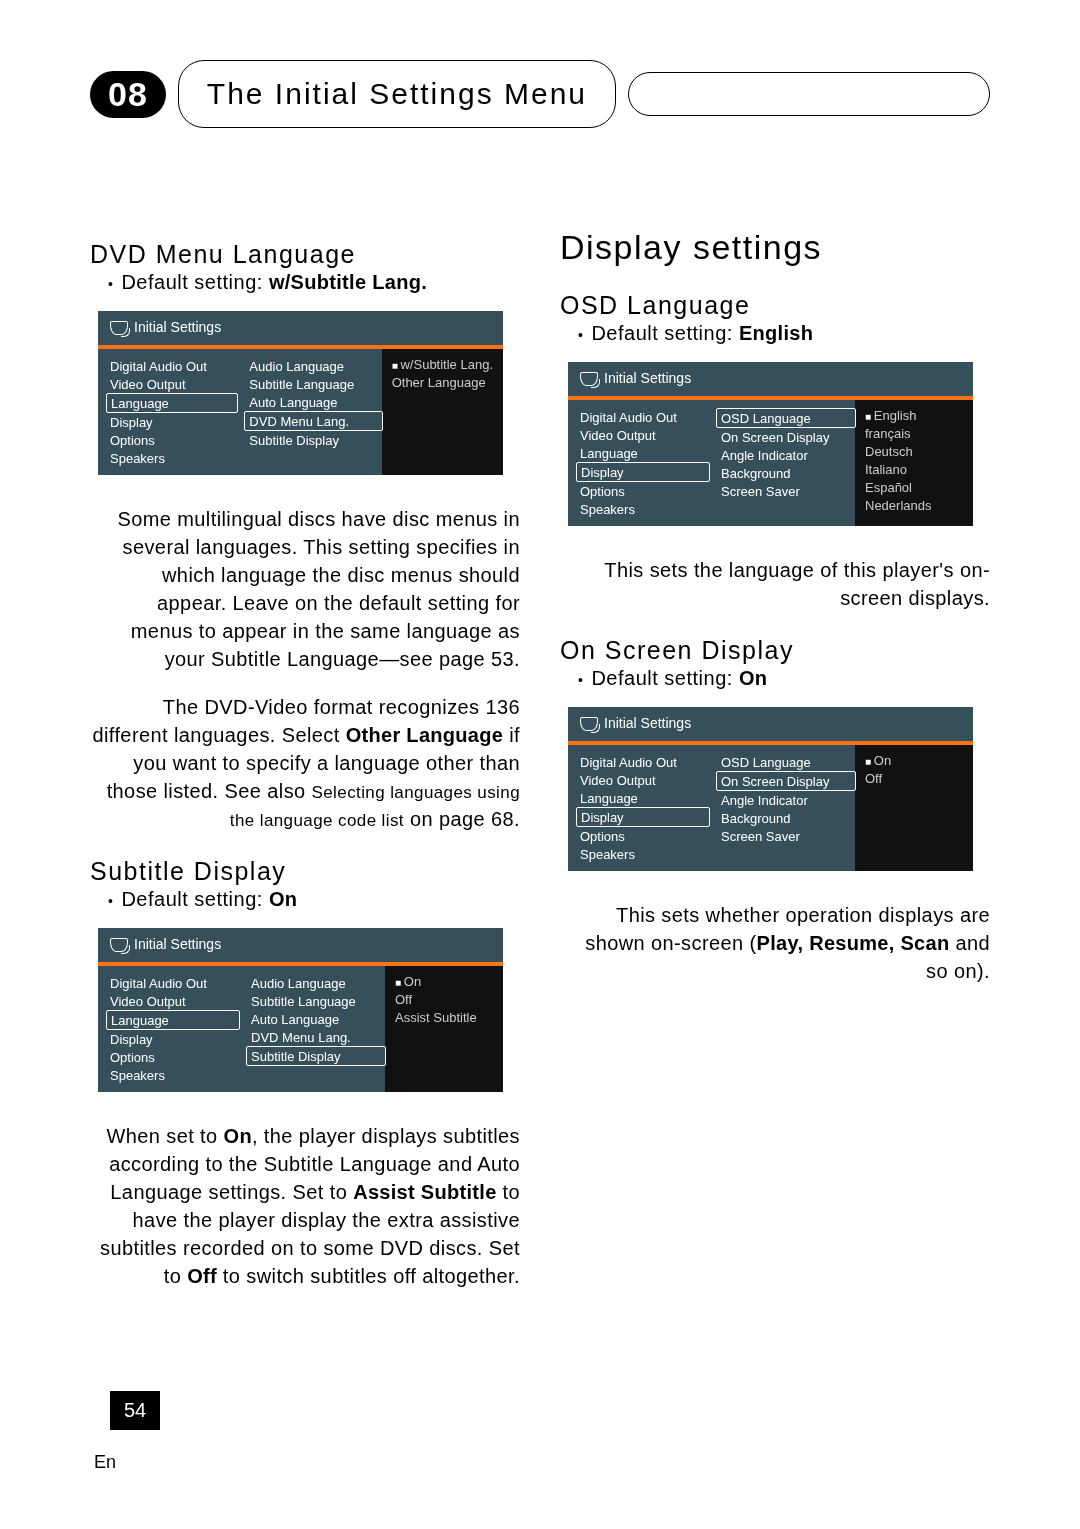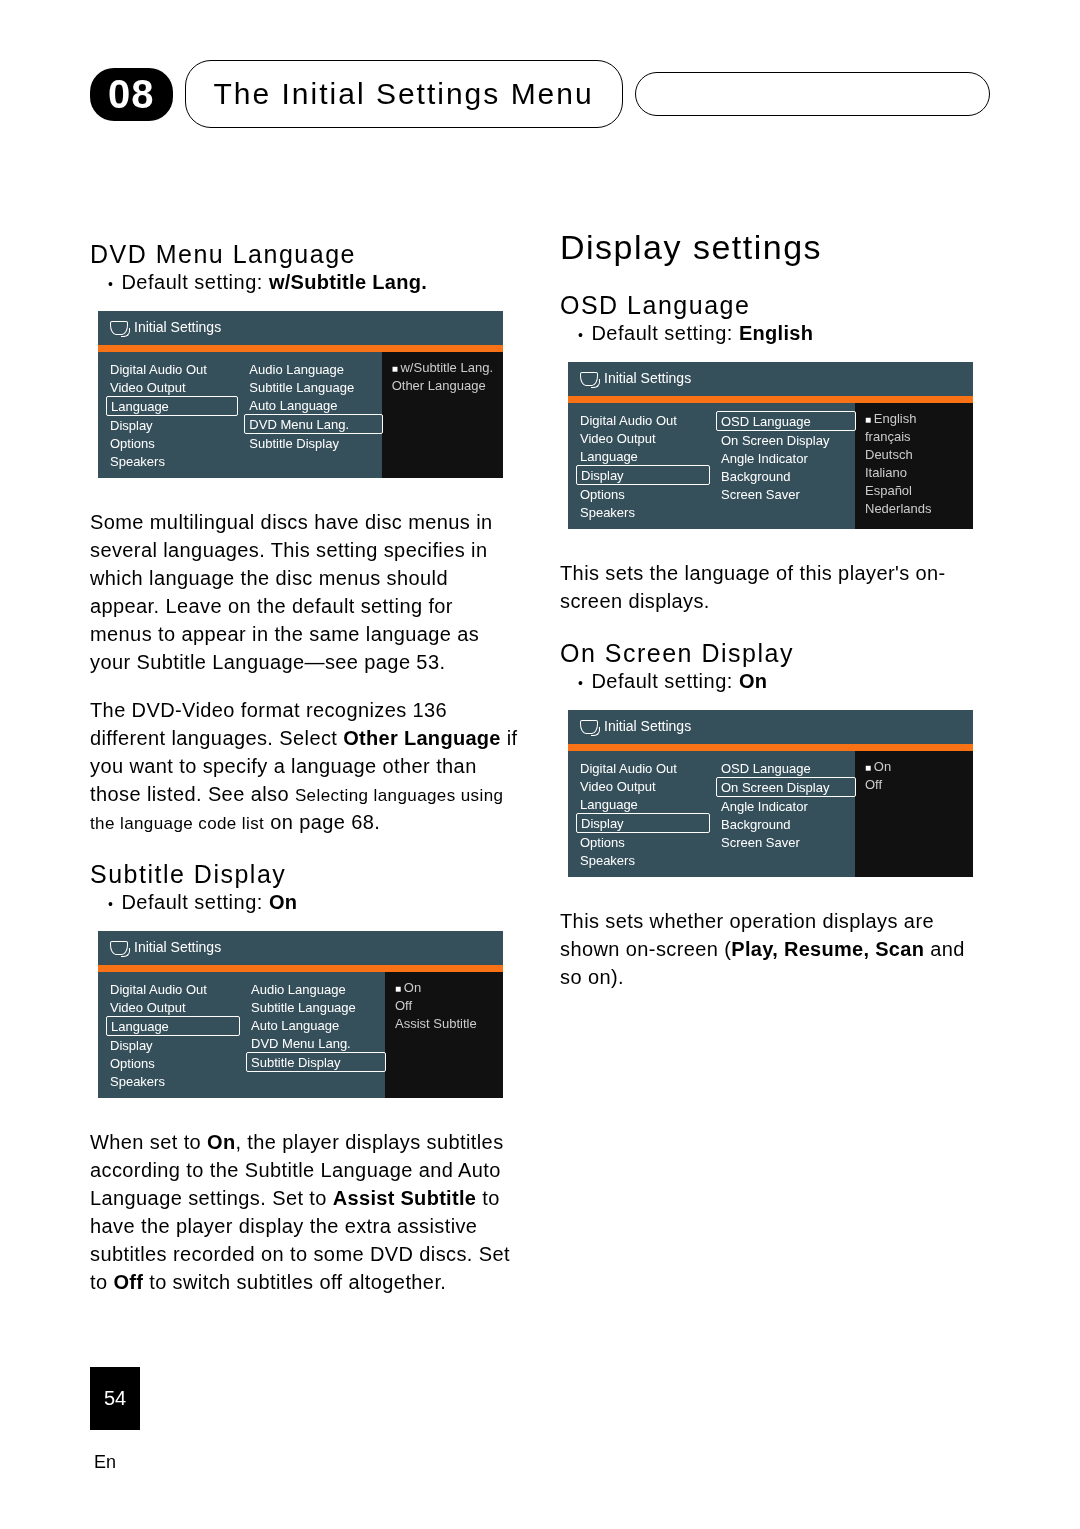--- a/index.html
+++ b/index.html
@@ -20,21 +20,21 @@
   }
   .header-row {
     display: flex;
     align-items: center;
     gap: 12px;
     margin-bottom: 100px;
   }
   .chapter-badge {
     background: #000;
     color: #fff;
-    font-size: 40px;
+    font-size: 34px;
     font-weight: bold;
     border-radius: 24px;
     padding: 4px 18px;
     letter-spacing: 1px;
   }
   .title-pill {
     border: 1px solid #000;
     border-radius: 26px;
     padding: 16px 28px;
     font-size: 30px;
@@ -77,20 +77,21 @@
   }
   .bullet-dot {
     font-size: 14px;
     line-height: 26px;
     padding-left: 18px;
   }
   .body-text {
     font-size: 20px;
     line-height: 1.4;
     letter-spacing: 0.4px;
+    text-align: right;
   }
   .body-text .sub {
     font-size: 17px;
   }
   .body-text b, .bullet-row b {
     font-weight: bold;
     letter-spacing: 0.3px;
   }
   
   .osmenu {
@@ -122,21 +123,21 @@
     right: -3px;
     bottom: -3px;
     width: 8px;
     height: 8px;
     border-right: 1.5px solid #fff;
     border-bottom: 1.5px solid #fff;
     border-radius: 0 0 6px 0;
   }
   .osmenu-body {
     display: flex;
-    border-top: 7px solid #f97316;
+    border-top: 4px solid #f97316;
     min-height: 110px;
   }
   .osmenu-col {
     padding: 8px 8px;
   }
   .osmenu-col.left { width: 125px; border-right: 0; }
   .osmenu-col.mid  { width: 130px; }
   .osmenu-col.right{ flex:1; background:#111; margin-top:0; }
   .osmenu .item {
     padding: 1.5px 4px;
@@ -181,21 +182,22 @@
   }
   .page-footer {
     position: absolute;
     bottom: 56px;
     left: 90px;
   }
   .page-num-badge {
     background: #000;
     color: #fff;
     font-size: 20px;
-    padding: 20px 14px;
+    padding: 8px 14px;
+    margin-left: 20px;
   }
   .page-lang {
     font-size: 18px;
     margin-top: 22px;
     padding-left: 4px;
   }
 </style>
 </head>
 <body>
 

